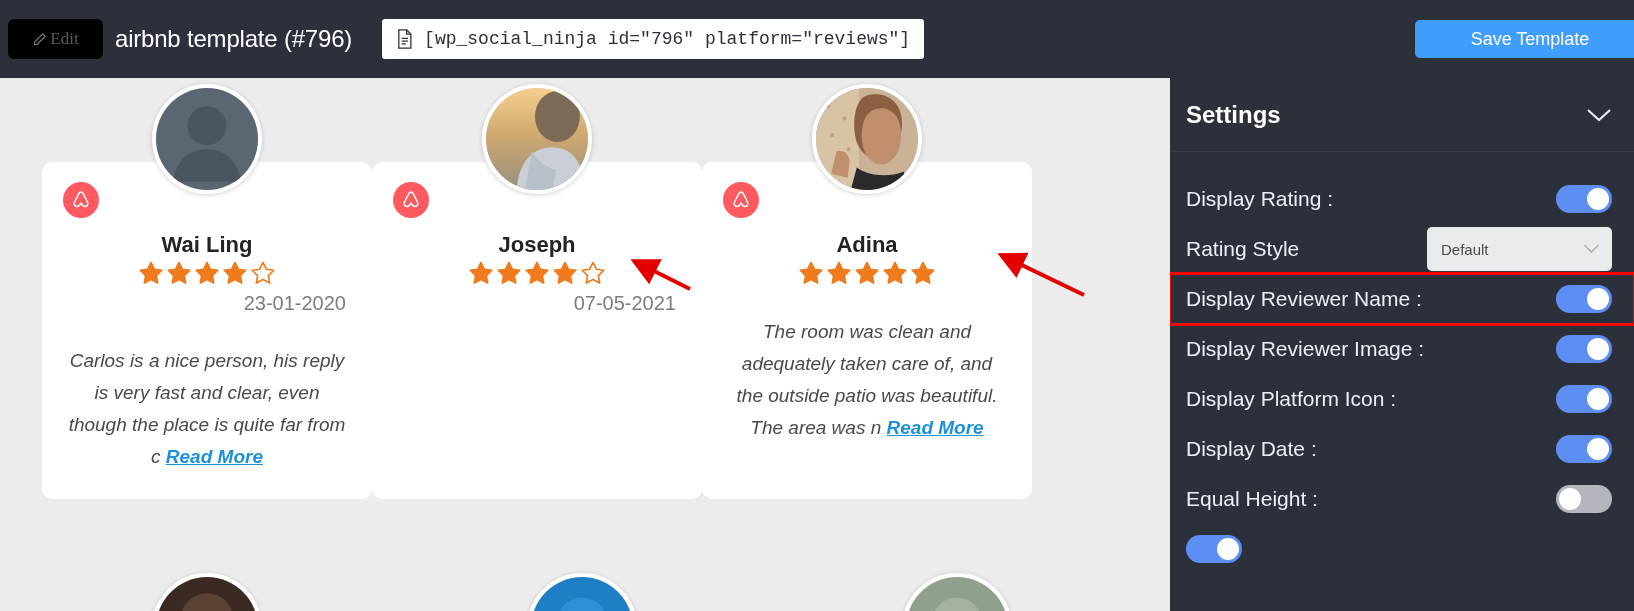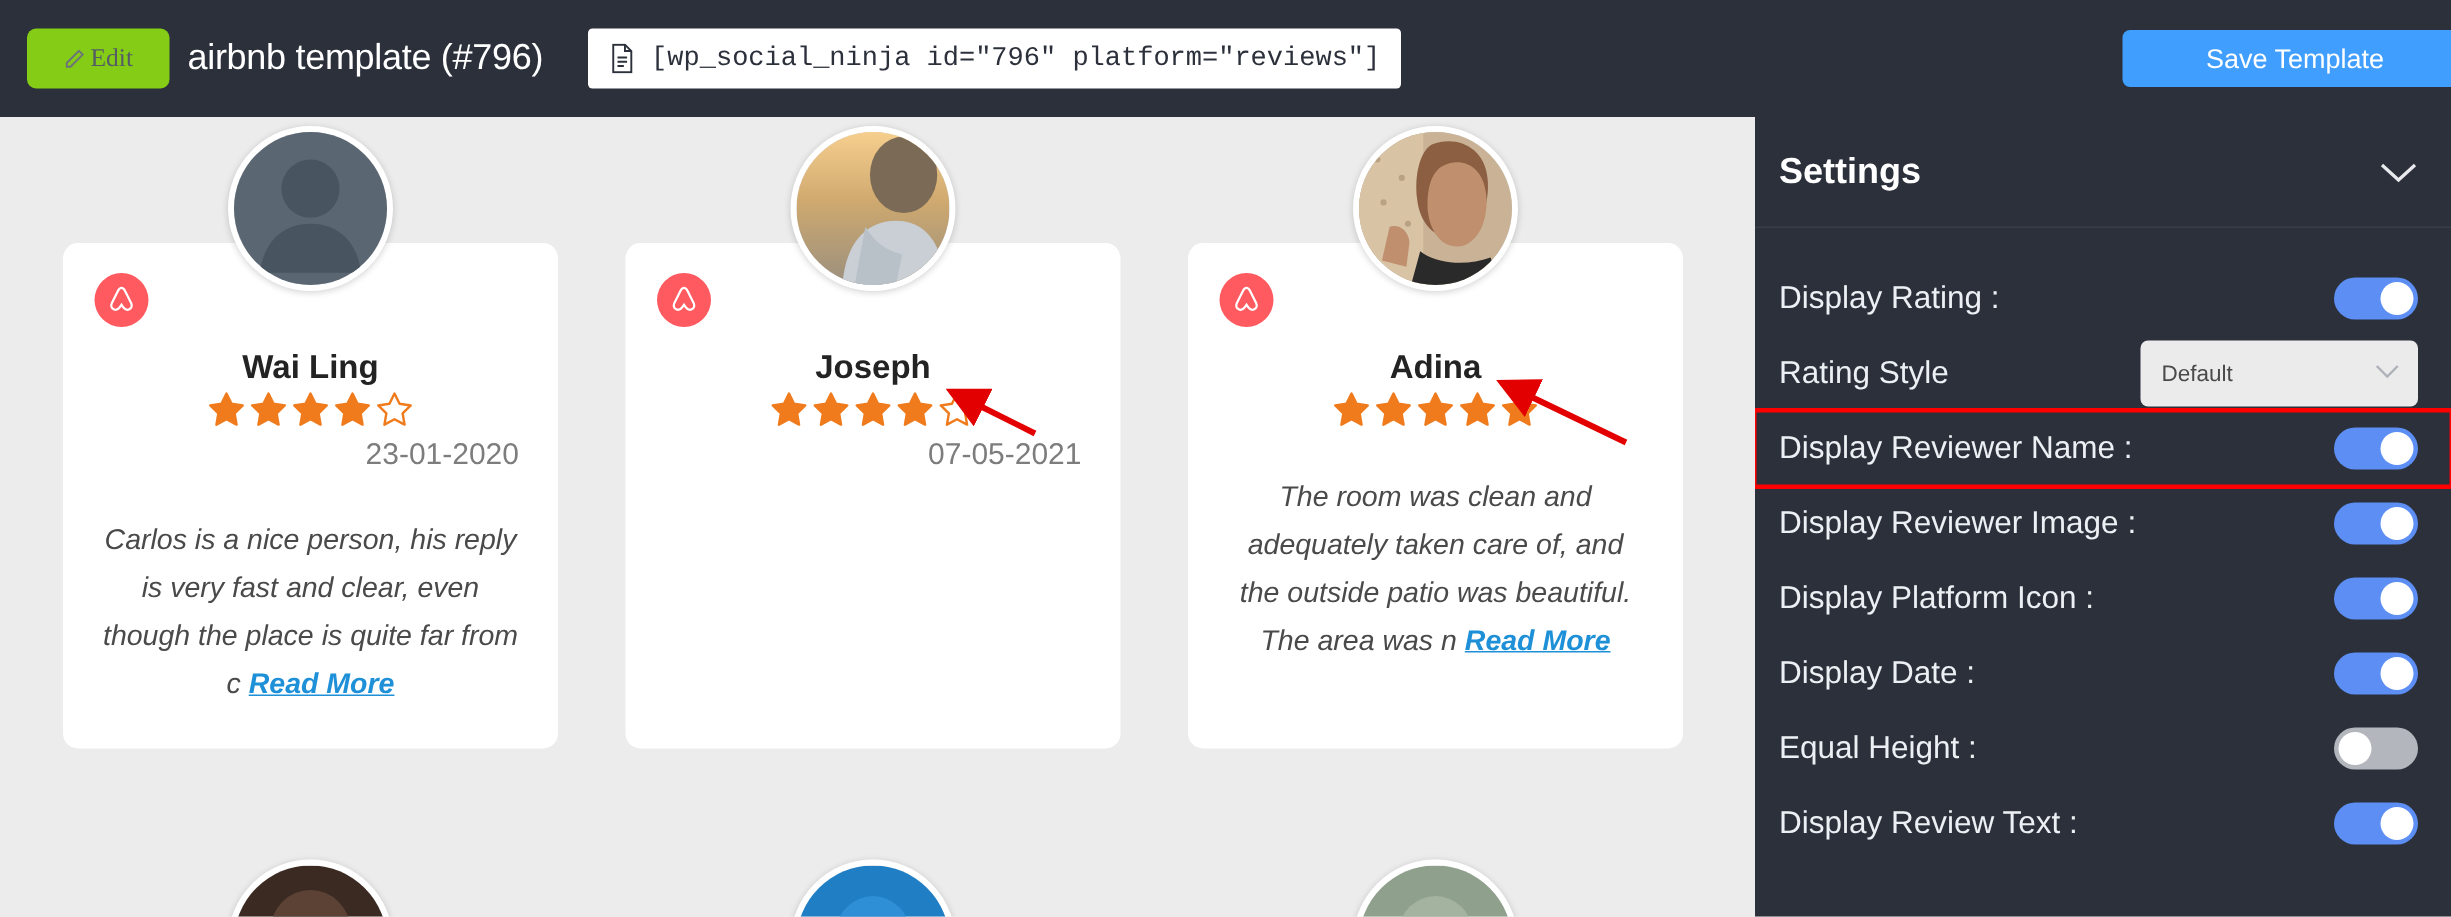--- a/index.html
+++ b/index.html
@@ -11,23 +11,23 @@
   }
 
   
   .topbar {
     position: absolute; left: 0; top: 0;
     width: 1634px; height: 78px;
     background: #2b303b;
     display: flex; align-items: center;
   }
   .edit-btn {
-    margin-left: 18px;
+    margin-left: 8px;
     width: 95px; height: 40px;
-    background: #84cc16;
+    background: #000000;
     border-radius: 6px;
     display: flex; align-items: center; justify-content: center;
     gap: 3px;
     color: #555c66;
     font-size: 17px;
     font-family: "Liberation Serif", serif;
     cursor: pointer;
     flex: none;
   }
   .edit-btn .pencil { display: flex; align-items: center; }
@@ -76,21 +76,20 @@
   .canvas {
     position: absolute; left: 0; top: 78px;
     width: 1170px; height: 533px;
     background: #ececec;
     overflow: hidden;
   }
   .cards-row {
     position: absolute;
     left: 42px; top: 84px;
     display: flex;
-    gap: 45px;
   }
   .card {
     position: relative;
     width: 330px;
     background: #ffffff;
     border-radius: 10px;
     padding: 14px 26px 26px;
   }
   .card-spacer { height: 54px; }
   .avatar {
@@ -463,21 +462,20 @@
     </div>
 
     <div class="setting-row">
       <span class="setting-label">Equal Height :</span>
       <span class="toggle off">
           <span class="knob"></span>
         </span>
     </div>
 
     <div class="setting-row">
-      <span class="setting-label">Display Review Text :</span>
       <span class="toggle">
           <span class="knob"></span>
         </span>
     </div>
   </div>
 </div>
 
 <svg class="annotations">
   <defs>
     <marker id="ah" markerWidth="7" markerHeight="7" refX="6" refY="3.5" orient="auto">

